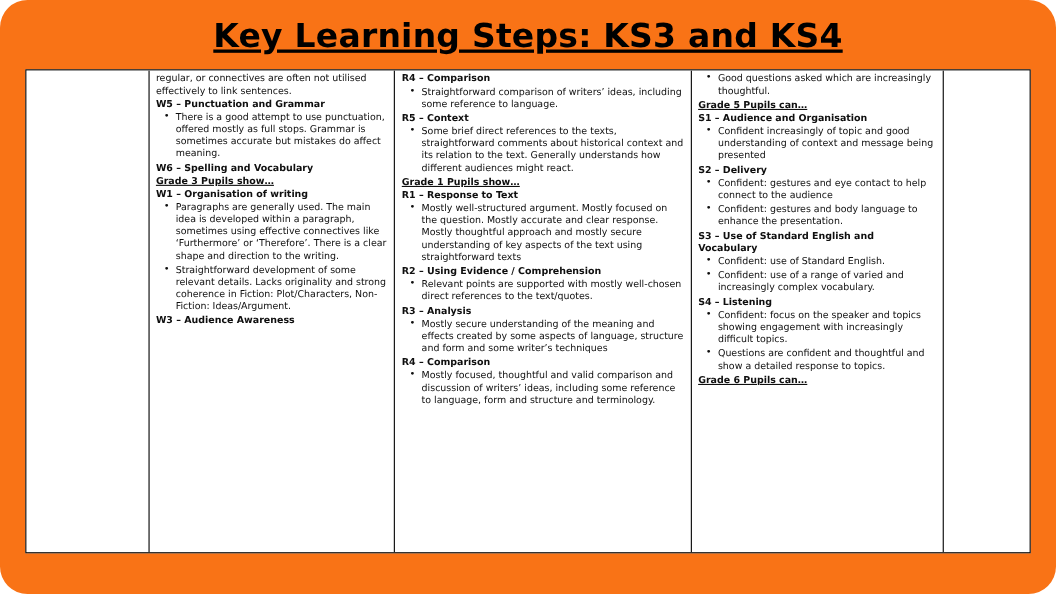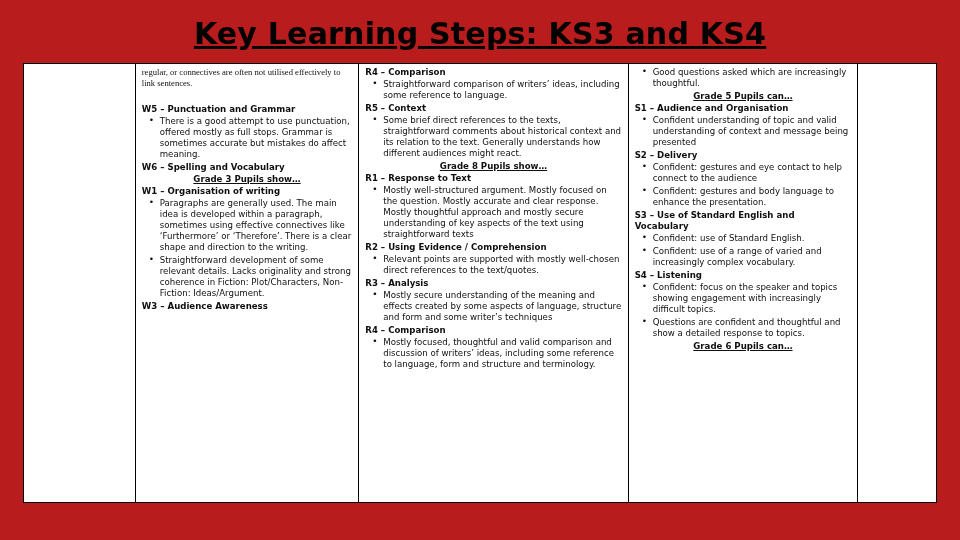--- a/index.html
+++ b/index.html
@@ -10,21 +10,22 @@
     width: 960px;
     height: 540px;
     background: #ffffff;
     font-family: "Liberation Sans", sans-serif;
     overflow: hidden;
   }
   .slide {
     position: relative;
     width: 960px;
     height: 540px;
-    background: #b91c1c;
+    background: #f97316;
+    border-radius: 25px;
   }
   .slide-title {
     position: absolute;
     top: 16px;
     left: 0;
     width: 960px;
     text-align: center;
     font-family: "DejaVu Sans", sans-serif;
     font-size: 30px;
     font-weight: bold;
@@ -74,26 +75,24 @@
     color: #0f0f0f;
     filter: blur(0.35px);
   }
   .head {
     font-weight: bold;
     margin: 0 0 1px 0;
     padding: 0;
   }
   .head.underline {
     text-decoration: underline;
-    text-align: center;
   }
   .para {
-    margin: 0 0 15px 0;
-    padding: 0;
-    font-family: Liberation Serif, serif;
+    margin: 0 0 1px 0;
+    padding: 0;
   }
   .bullets {
     margin: 0 0 2px 0;
     padding: 0 0 0 18px;
     list-style: none;
   }
   .bullets li {
     position: relative;
     margin: 0 0 2px 0;
     padding: 0;
@@ -144,21 +143,21 @@
       <div class="col col-b">
         <div class="col-inner">
           <p class="head">R4 – Comparison</p>
           <ul class="bullets">
             <li>Straightforward comparison of writers’ ideas, including some reference to language.</li>
           </ul>
           <p class="head">R5 – Context</p>
           <ul class="bullets">
             <li>Some brief direct references to the texts, straightforward comments about historical context and its relation to the text. Generally understands how different audiences might react.</li>
           </ul>
-          <p class="head underline">Grade 8 Pupils show…</p>
+          <p class="head underline">Grade 1 Pupils show…</p>
           <p class="head">R1 – Response to Text</p>
           <ul class="bullets">
             <li>Mostly well-structured argument. Mostly focused on the question. Mostly accurate and clear response. Mostly thoughtful approach and mostly secure understanding of key aspects of the text using straightforward texts</li>
           </ul>
           <p class="head">R2 – Using Evidence / Comprehension</p>
           <ul class="bullets">
             <li>Relevant points are supported with mostly well-chosen direct references to the text/quotes.</li>
           </ul>
           <p class="head">R3 – Analysis</p>
           <ul class="bullets">
@@ -172,21 +171,21 @@
       </div>
 
       <div class="col col-c">
         <div class="col-inner">
           <ul class="bullets">
             <li>Good questions asked which are increasingly thoughtful.</li>
           </ul>
           <p class="head underline">Grade 5 Pupils can…</p>
           <p class="head">S1 – Audience and Organisation</p>
           <ul class="bullets">
-            <li>Confident understanding of topic and valid understanding of context and message being presented</li>
+            <li>Confident increasingly of topic and good understanding of context and message being presented</li>
           </ul>
           <p class="head">S2 – Delivery</p>
           <ul class="bullets">
             <li>Confident: gestures and eye contact to help connect to the audience</li>
             <li>Confident: gestures and body language to enhance the presentation.</li>
           </ul>
           <p class="head">S3 – Use of Standard English and Vocabulary</p>
           <ul class="bullets">
             <li>Confident: use of Standard English.</li>
             <li>Confident: use of a range of varied and increasingly complex vocabulary.</li>

